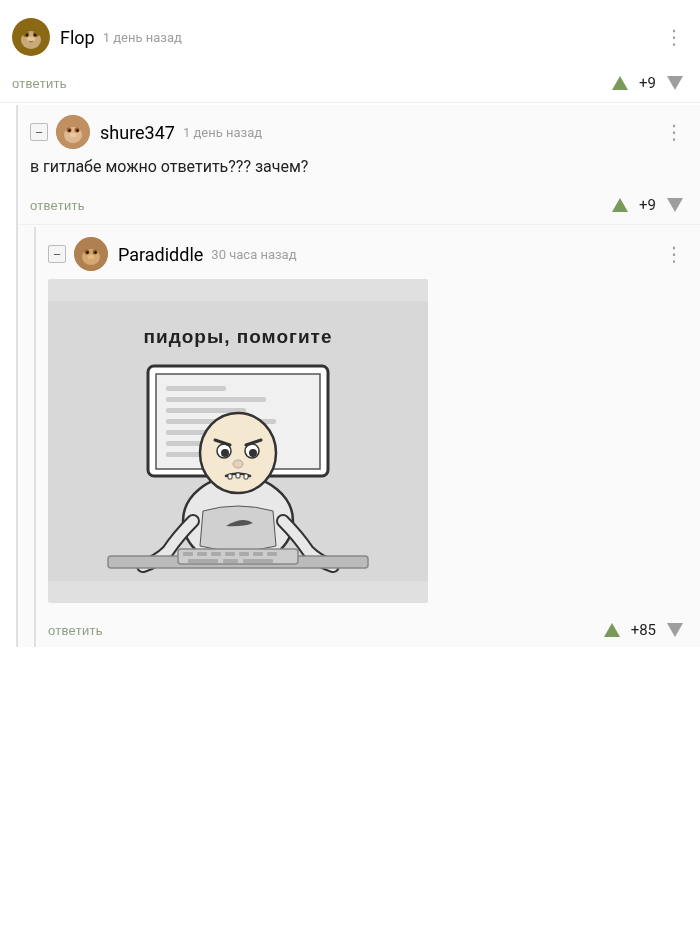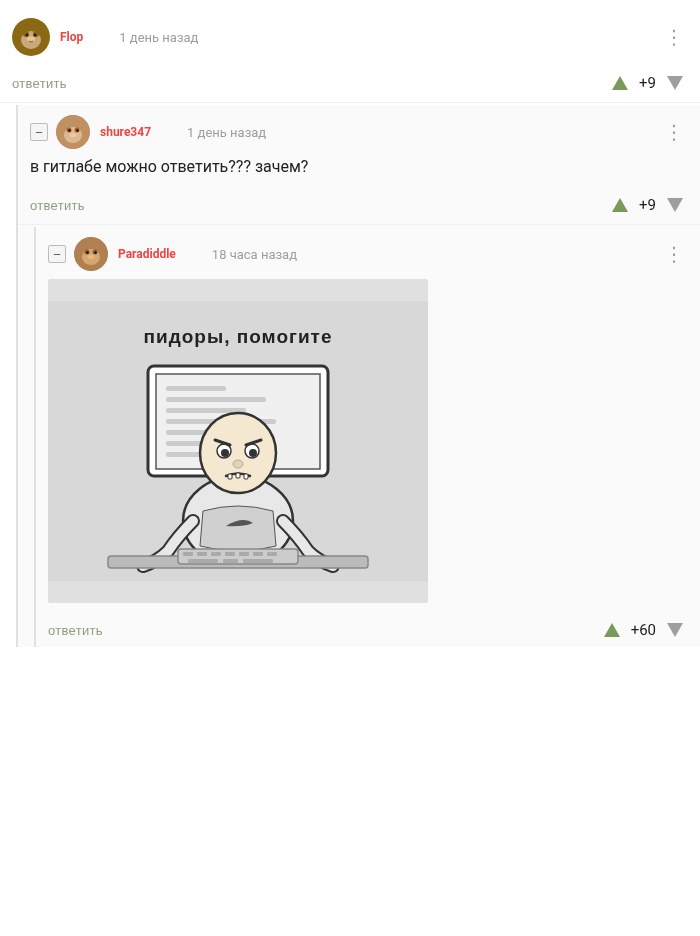--- a/index.html
+++ b/index.html
@@ -52,30 +52,29 @@
       margin-right: 10px;
       flex-shrink: 0;
     }
 
     .avatar svg, .avatar-small svg {
       width: 100%;
       height: 100%;
     }
 
     .username {
-      font-weight: 700;
-      font-size: 12px;
-      color: #ef4444;
+      font-weight: 400;
+      font-size: 18px;
+      color: #000000;
       margin-right: 8px;
     }
 
     .timestamp {
       font-size: 13px;
       color: #9e9e9e;
-      margin-left: 28px;
     }
 
     .more-icon {
       margin-left: auto;
       color: #9e9e9e;
       font-size: 20px;
       cursor: pointer;
       padding: 0 4px;
     }
 
@@ -282,21 +281,21 @@
               <circle cx="17" cy="17" r="17" fill="#b08050"></circle>
               <ellipse cx="17" cy="20" rx="9" ry="8" fill="#d4a870"></ellipse>
               <circle cx="13" cy="15" r="2.5" fill="#906030"></circle>
               <circle cx="21" cy="15" r="2.5" fill="#906030"></circle>
               <circle cx="13.5" cy="15.5" r="1.2" fill="#1a0a00"></circle>
               <circle cx="21.5" cy="15.5" r="1.2" fill="#1a0a00"></circle>
               <ellipse cx="17" cy="20" rx="3.5" ry="2" fill="#e8b880"></ellipse>
             </svg>
           </div>
           <span class="username">Paradiddle</span>
-          <span class="timestamp">18 часа назад</span>
+          <span class="timestamp">30 часа назад</span>
           <span class="more-icon">⋮</span>
         </div>
 
         <div class="meme-image">
           <svg class="meme-svg" viewBox="0 0 380 280" xmlns="http://www.w3.org/2000/svg">
 
             <rect width="380" height="280" fill="#d8d8d8"></rect>
 
             <text x="190" y="42" text-anchor="middle" font-family="Arial, sans-serif" font-size="19" font-weight="bold" fill="#222" letter-spacing="1">пидоры, помогите</text>
 
@@ -360,21 +359,21 @@
         </div>
 
         <div class="comment-footer">
           <button class="reply-btn">ответить</button>
           <div class="vote-group">
             <button class="vote-up">
               <svg viewBox="0 0 18 18" fill="#7a9a5a" xmlns="http://www.w3.org/2000/svg">
                 <polygon points="9,2 17,16 1,16"></polygon>
               </svg>
             </button>
-            <span class="vote-count">+60</span>
+            <span class="vote-count">+85</span>
             <button class="vote-down">
               <svg viewBox="0 0 18 18" fill="#9e9e9e" xmlns="http://www.w3.org/2000/svg">
                 <polygon points="9,16 17,2 1,2"></polygon>
               </svg>
             </button>
           </div>
         </div>
       </div>
     </div>
   </div>

